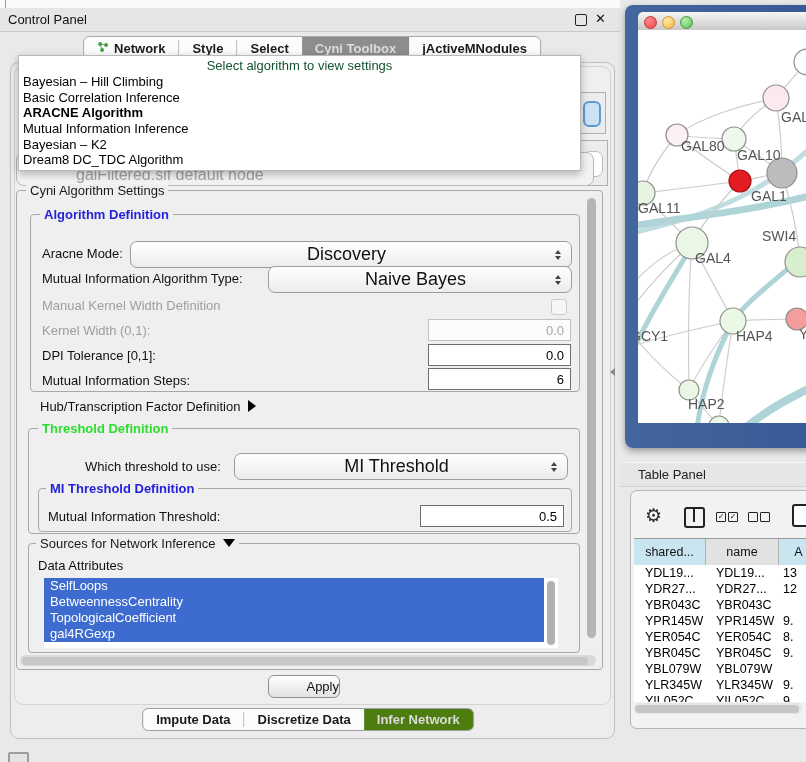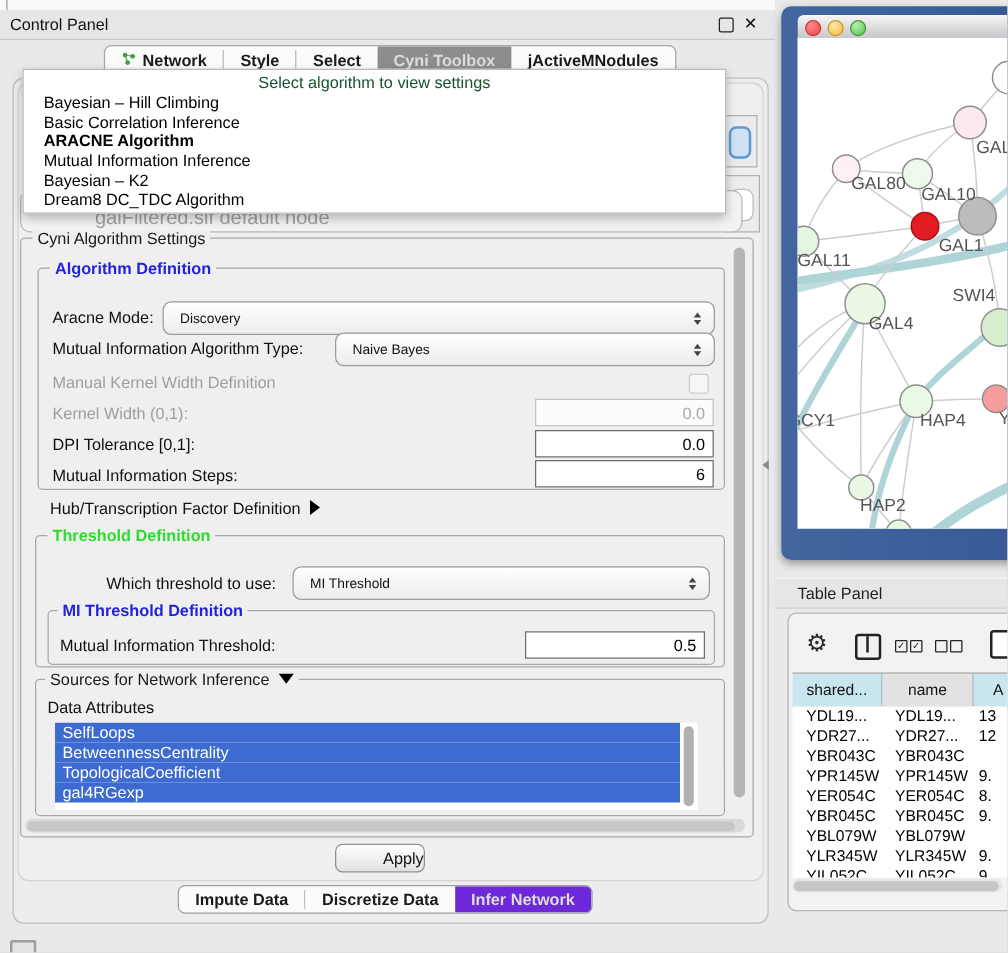--- a/index.html
+++ b/index.html
@@ -35,35 +35,35 @@
   .frag2{left:578px;top:140px;width:28px;height:44px;border:1px solid #b0b0b0;background:#ececec;}
   .frag2 .wpill{position:absolute;left:4px;top:10px;width:18px;height:24px;border:1px solid #bbb;border-radius:7px;background:#fff;}
 
   .bg-combo{left:16px;top:152px;width:576px;height:32px;border:1px solid #b8b8b8;border-radius:8px;background:#f3f3f3;}
   .bg-combo-text{left:76px;top:166px;font-size:16px;color:#a2a2a2;}
 
   
   .dropdown{left:18px;top:55px;width:561px;height:114px;background:#fff;border:1px solid #b9b9b9;
             box-shadow:0 3px 8px rgba(0,0,0,.28);z-index:50;}
   .dd-placeholder{height:18px;line-height:19px;text-align:center;font-size:13px;color:#14532d;}
-  .dd-item{height:15.7px;line-height:15.7px;padding-left:16px;font-size:13px;color:#000;white-space:nowrap;}
+  .dd-item{height:15.7px;line-height:15.7px;padding-left:4px;font-size:13px;color:#000;white-space:nowrap;}
   .dd-item.bold{font-weight:700;}
 
   
   .group{border:1px solid #a8a8a8;border-radius:4px;}
   .glabel{position:absolute;background:#efefef;padding:0 4px;font-size:13px;line-height:13px;}
   .blue{color:#2222dd;font-weight:600;}
   .green{color:#2edc2e;font-weight:600;}
 
   .flabel{position:absolute;font-size:13px;font-weight:400;color:#111;white-space:nowrap;}
   .flabel.dis{color:#9e9e9e;}
 
   .combo{position:absolute;height:25px;border:1px solid #9c9c9c;border-radius:7px;
          background:linear-gradient(#ffffff,#ececec);display:flex;align-items:center;}
-  .combo .cval{font-size:11px;padding-left:13px;color:#111;flex:1;}
+  .combo .cval{font-size:18px;padding-left:13px;color:#111;flex:1;text-align:center;}
   .stepper{width:18px;display:flex;flex-direction:column;align-items:center;gap:2px;padding-right:4px;}
   .stepper .up{width:0;height:0;border-left:3.5px solid transparent;border-right:3.5px solid transparent;border-bottom:4px solid #444;}
   .stepper .dn{width:0;height:0;border-left:3.5px solid transparent;border-right:3.5px solid transparent;border-top:4px solid #444;}
 
   input.fld{position:absolute;height:20px;border:1px solid #6e6e6e;background:#fff;font-size:13px;
             text-align:right;padding:0 6px;font-family:inherit;color:#000;border-radius:0;}
   input.fld.dis{border-color:#c2c2c2;color:#a8a8a8;background:#fcfcfc;}
 
   .chk{position:absolute;width:14px;height:14px;border:1px solid #cbcbcb;border-radius:3px;background:#f6f6f6;}
 
@@ -82,21 +82,21 @@
   .attr-vsb{left:546px;top:580px;width:10px;height:68px;}
   .attr-vsb .t{position:absolute;left:1px;top:1px;width:8px;height:64px;background:#b0b0b0;border-radius:4px;}
 
   .apply-btn{left:268px;top:675px;width:70px;height:21px;border:1px solid #8f8f8f;border-radius:6px;
              background:linear-gradient(#fefefe,#e2e2e2);font-size:13px;text-align:right;line-height:21px;color:#111;}
 
   
   .btabs{top:708px;left:308px;transform:translateX(-50%);height:21px;display:flex;border:1px solid #9f9f9f;
          border-radius:6px;background:#fbfbfb;overflow:hidden;}
   .btab{padding:0 13px;font-size:13px;font-weight:600;line-height:21px;color:#1a1a1a;white-space:nowrap;}
-  .btab.sel{background:#6d28d9;color:#dcdcdc;}
+  .btab.sel{background:#4d7c0f;color:#dcdcdc;}
   .bsep{width:1px;background:#bdbdbd;margin:3px 0;}
 
   .corner-icon{left:8px;top:752px;width:17px;height:14px;border:2px solid #9c9c9c;border-radius:2px;background:#e3e3e3;}
 
   
   .split-arrow{left:610px;top:368px;width:0;height:0;border-top:4px solid transparent;border-bottom:4px solid transparent;border-right:5px solid #8a8a8a;}
 
   
   .net-frame{left:625px;top:5px;width:190px;height:443px;background:linear-gradient(90deg,#44669f,#375a96);
              border-radius:8px 0 0 8px;box-shadow:0 3px 7px rgba(0,0,0,.35);}

